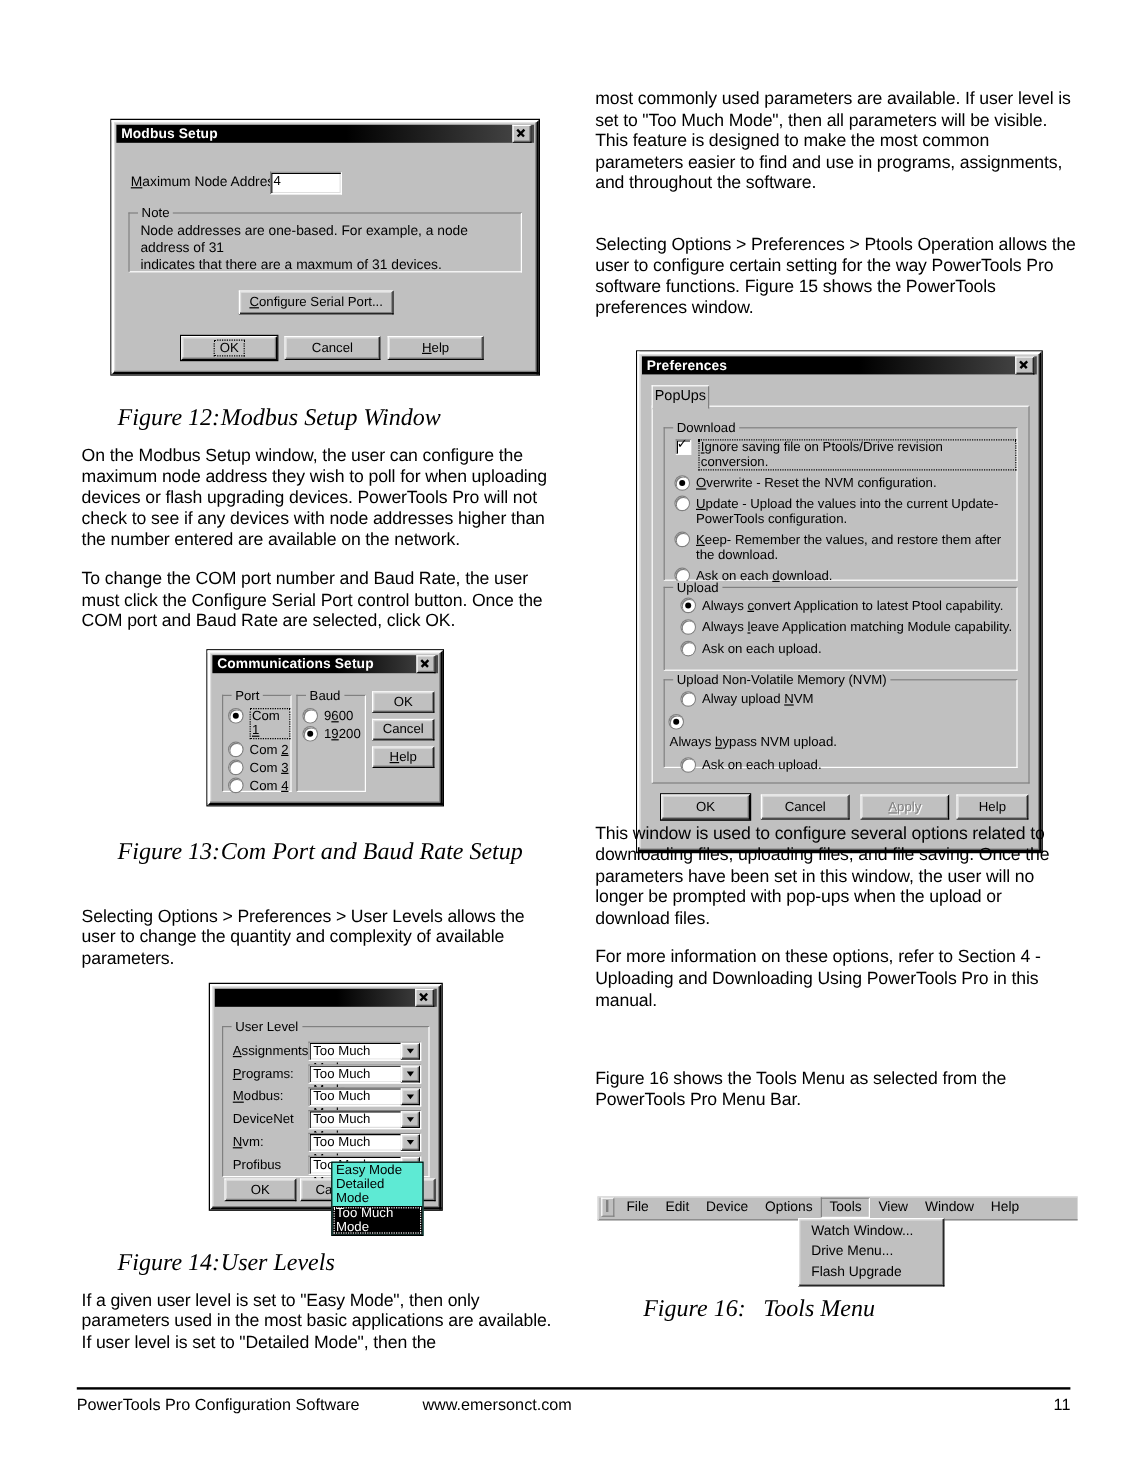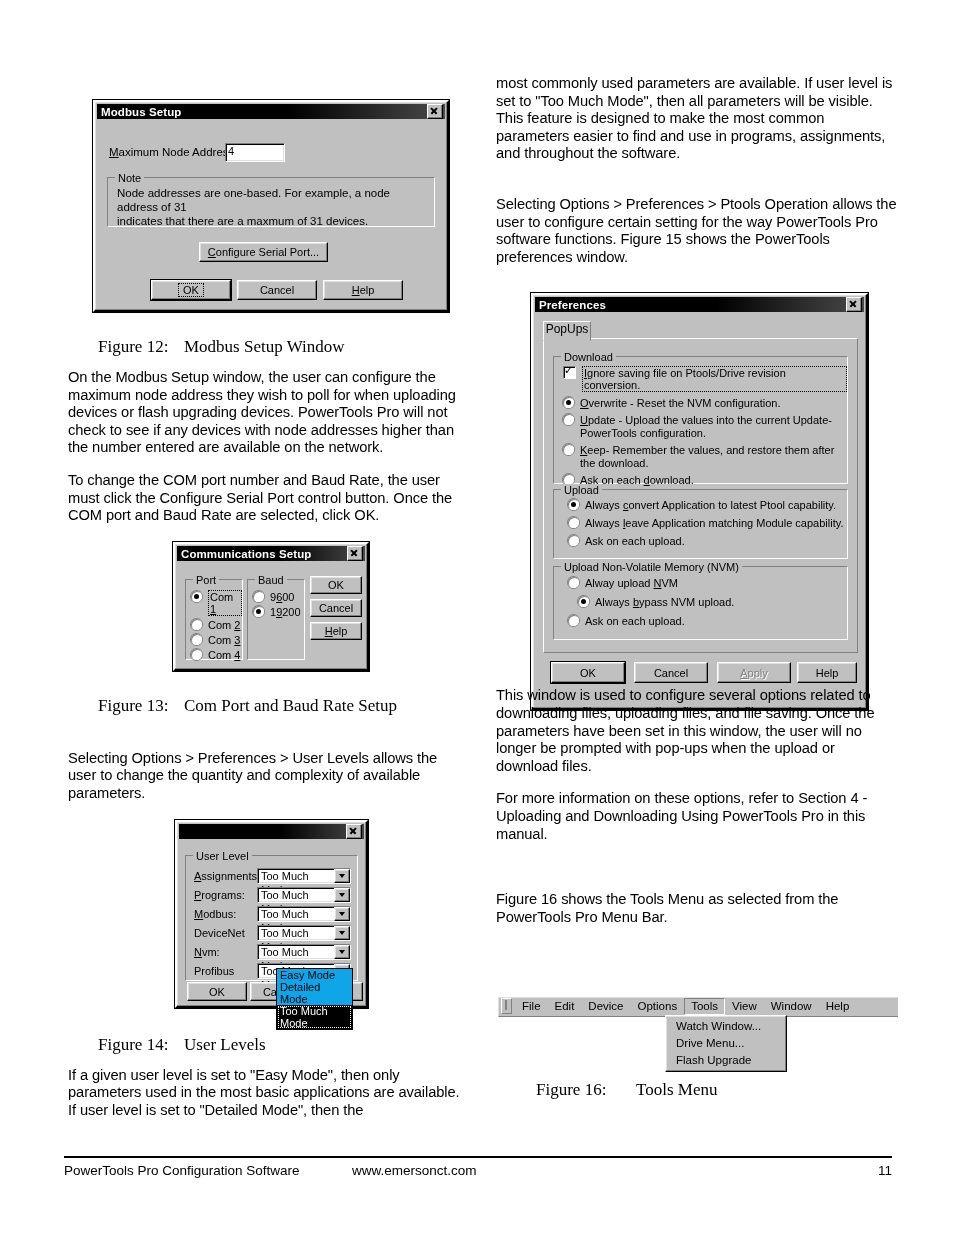--- a/index.html
+++ b/index.html
@@ -14,21 +14,21 @@
   
   .col-left  { position:absolute; left:68px;  top:75px; width:400px; }
   .col-right { position:absolute; left:496px; top:75px; width:402px; }
 
   p.body {
     font-size:14.7px; line-height:17.6px; margin:0 0 15px 0;
     letter-spacing:-0.1px;
   }
   .fig-cap {
     font-family:"Liberation Serif", serif;
-    font-size:17px;
+    font-style:italic; font-size:20px;
     margin:9px 0 12px 0;
     display:flex;
   }
   .fig-cap .num { width:86px; flex:none; padding-left:30px; }
   .fig-cap .txt { }
 
   
   .win {
     background:#c0c0c0;
     border:2px solid;
@@ -310,21 +310,21 @@
       <div class="btn" style="position:absolute;left:10px;top:160px;width:58px;height:17px;">
         <span>OK</span>
       </div>
       <div class="btn" style="position:absolute;left:73px;top:160px;width:58px;height:17px;">
         <span>Cancel</span>
       </div>
       <div class="btn" style="position:absolute;left:136px;top:160px;width:48px;height:17px;">
         <span><u>H</u><span>elp</span></span>
       </div>
 
-      <div style="position:absolute;left:99px;top:146px;width:75px;background:#0ea5e9;border:1px solid #000;font-size:11px;z-index:5;">
+      <div style="position:absolute;left:99px;top:146px;width:75px;background:#5eead4;border:1px solid #000;font-size:11px;z-index:5;">
         <div style="padding:0 3px;line-height:12px;">Easy Mode</div>
         <div style="padding:0 3px;line-height:12px;">Detailed Mode</div>
         <div style="padding:0 3px;line-height:12px;background:#000;color:#fff;outline:1px dotted #fff;outline-offset:-2px;">Too Much Mode</div>
       </div>
     </div>
   </div>
 
   <div class="fig win-outer" id="prefs">
     <div class="win" style="width:100%;height:100%;box-sizing:border-box;">
       <div class="titlebar">
@@ -387,21 +387,21 @@
             <span class="lbl">Ask on each upload.</span>
           </div>
         </div>
 
         <div class="group" style="position:absolute;left:9px;top:220px;right:9px;height:72px;">
           <span class="gl">Upload Non-Volatile Memory (NVM)</span>
           <div class="optrow" style="margin:10px 0 7px 14px;">
             <span class="radio"></span>
             <span class="lbl">Alway upload <u>N</u>VM</span>
           </div>
-          <div class="optrow" style="margin:7px 0 7px 24px;">
+          <div class="optrow" style="margin:7px 0 7px 4px;flex-direction:column;">
             <span class="radio on"></span>
             <span class="lbl">Always <u>b</u>ypass NVM upload.</span>
           </div>
           <div class="optrow" style="margin:7px 0 0 14px;">
             <span class="radio"></span>
             <span class="lbl">Ask on each upload.</span>
           </div>
         </div>
       </div>
 

